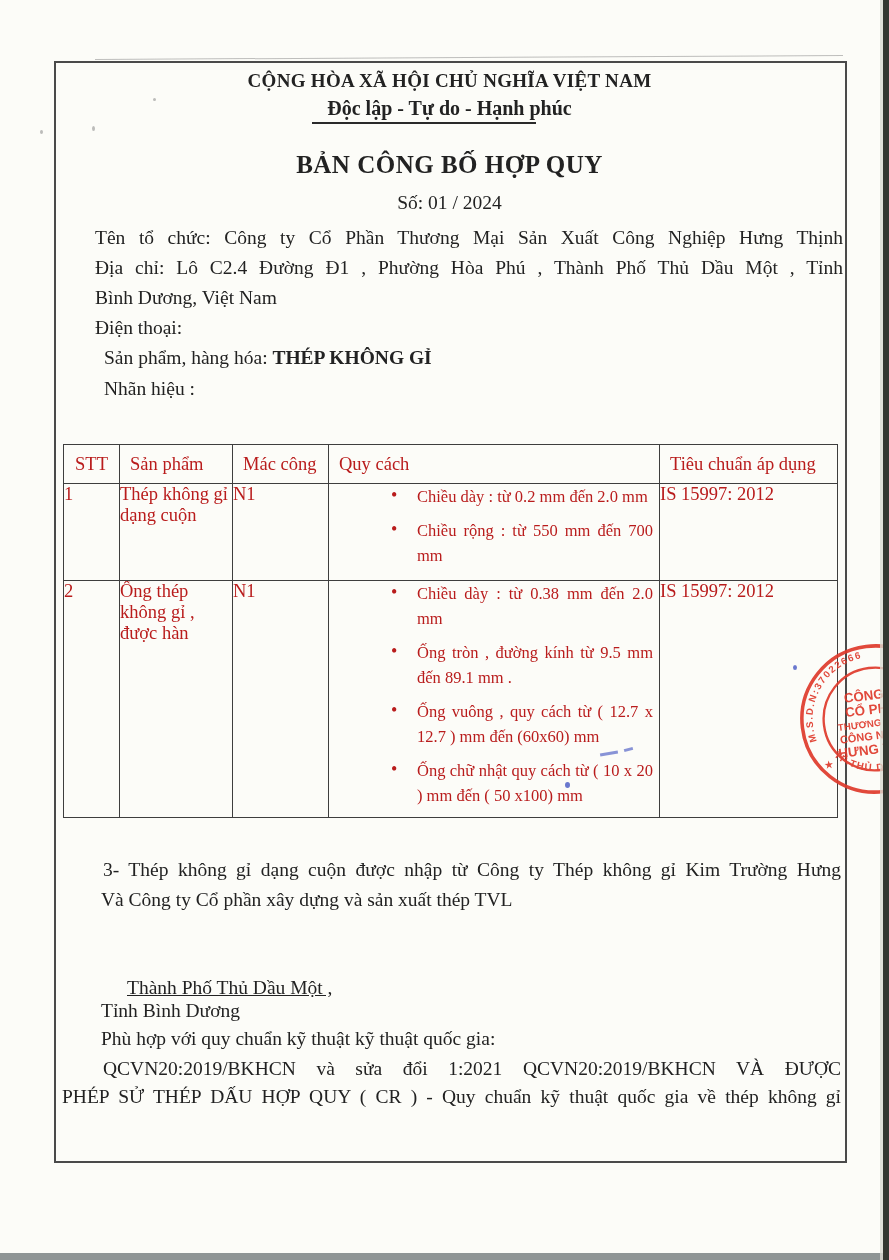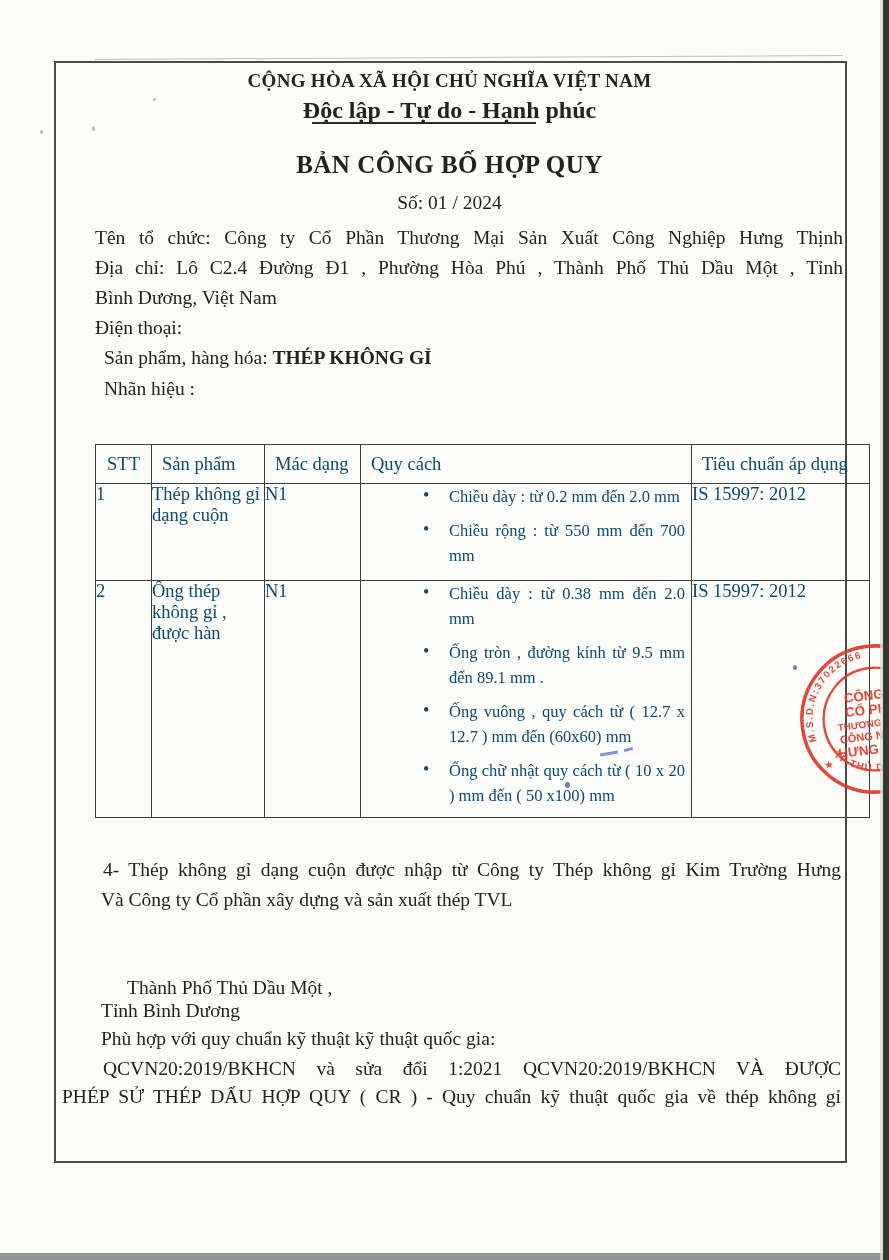--- a/index.html
+++ b/index.html
@@ -11,32 +11,32 @@
   .page-frame{
     position:absolute; left:54px; top:61px; width:789px; height:1098px;
     border:2px solid #4a4a4a;
   }
   .crease{
     position:absolute; left:95px; top:57px; width:748px; height:1px;
     background:#8a8a8a; opacity:.55; transform:rotate(-0.3deg);
   }
   .center-wrap{position:absolute; left:54px; width:791px; text-align:center;}
   .republic{top:70px; font-size:19px; font-weight:bold; letter-spacing:.3px;}
-  .motto{top:97px; font-size:24px; font-weight:bold;}
+  .motto{top:97px; font-size:20px; font-weight:bold;}
   .motto-line{position:absolute; left:312px; top:122px; width:224px; height:2px; background:#2a2a2a;}
   .doc-title{top:151px; font-size:25px; font-weight:bold; letter-spacing:.5px;}
   .doc-number{top:192px; font-size:19.5px;}
   .bodyline{position:absolute; font-size:19.5px; white-space:nowrap;}
   .just{white-space:normal; text-align:justify; text-align-last:justify; overflow:hidden; max-height:29px;}
   .boldseg{font-weight:bold;}
   
   table.spec{
     position:absolute; left:63px; top:444px; width:774px;
     border-collapse:collapse; table-layout:fixed;
-    font-size:18.5px; color:#0c4a6e;margin-left:32px;
+    font-size:18.5px; color:#b91c1c;
   }
   table.spec td, table.spec th{
     border:1.7px solid #3e3e3e; vertical-align:top; overflow:hidden;
     font-weight:normal; text-align:left; padding:0;
   }
   tr.hdr{height:39px;}
   tr.r1{height:97px;}
   tr.r2{height:234px;}
   tr.hdr th{vertical-align:middle; padding-left:10px;}
   tr.hdr th.c-stt{text-align:center; padding-left:0;}
@@ -94,21 +94,21 @@
       <col style="width:56px">
         <col style="width:113px">
         <col style="width:96px">
         <col style="width:331px">
         <col style="width:178px">
     </colgroup>
     <tbody>
         <tr class="hdr">
       <th class="c-stt">STT</th>
       <th>Sản phẩm</th>
-      <th>Mác dạng</th>
+      <th>Mác công</th>
       <th>Quy cách</th>
       <th>Tiêu chuẩn áp dụng</th>
     </tr>
     <tr class="r1">
       <td class="stt">1</td>
       <td class="prod">Thép không gỉ dạng cuộn</td>
       <td class="grade">N1</td>
       <td class="specs">
         <div class="spec-item">Chiều dày : từ 0.2 mm đến 2.0 mm</div>
         <div class="spec-item">Chiều rộng : từ 550 mm đến 700 mm</div>
@@ -123,23 +123,23 @@
         <div class="spec-item">Chiều dày : từ 0.38 mm đến 2.0 mm</div>
         <div class="spec-item">Ống tròn , đường kính từ 9.5 mm đến 89.1 mm .</div>
         <div class="spec-item">Ống vuông , quy cách từ ( 12.7 x 12.7 ) mm đến (60x60) mm</div>
         <div class="spec-item">Ống chữ nhật quy cách từ ( 10 x 20 ) mm đến ( 50 x100) mm</div>
       </td>
       <td class="std">IS 15997: 2012</td>
     </tr>
   </tbody>
     </table>
 
-  <div class="note njust" style="left:103px; top:859px; width:738px;">4-  Thép không gỉ dạng cuộn được nhập từ Công ty Thép không gỉ Kim Trường Hưng</div>
+  <div class="note njust" style="left:103px; top:859px; width:738px;">3-  Thép không gỉ dạng cuộn được nhập từ Công ty Thép không gỉ Kim Trường Hưng</div>
   <div class="note" style="left:101px; top:889px;">Và Công ty Cổ phần xây dựng và sản xuất thép TVL</div>
-  <div class="note" style="left:127px; top:977px;">Thành Phố Thủ Dầu Một ,</div>
+  <div class="note" style="left:127px; top:977px;text-decoration:underline;">Thành Phố Thủ Dầu Một ,</div>
   <div class="note" style="left:101px; top:1000px;">Tỉnh Bình Dương</div>
   <div class="note" style="left:101px; top:1028px;">Phù hợp với quy chuẩn kỹ thuật kỹ thuật quốc gia:</div>
   <div class="note njust" style="left:103px; top:1058px; width:738px;">QCVN20:2019/BKHCN và sửa đổi 1:2021 QCVN20:2019/BKHCN VÀ ĐƯỢC</div>
   <div class="note njust" style="left:62px; top:1086px; width:779px;">PHÉP SỬ THÉP DẤU HỢP QUY ( CR ) -  Quy chuẩn kỹ thuật quốc gia về thép không gỉ</div>
 
   <svg class="stamp" viewBox="0 0 160 160">
     <g fill="none" stroke="#df3a2c">
       <circle cx="80" cy="80" r="74" stroke-width="3.6"></circle>
       <circle cx="80" cy="80" r="52" stroke-width="2.4"></circle>
     </g>

